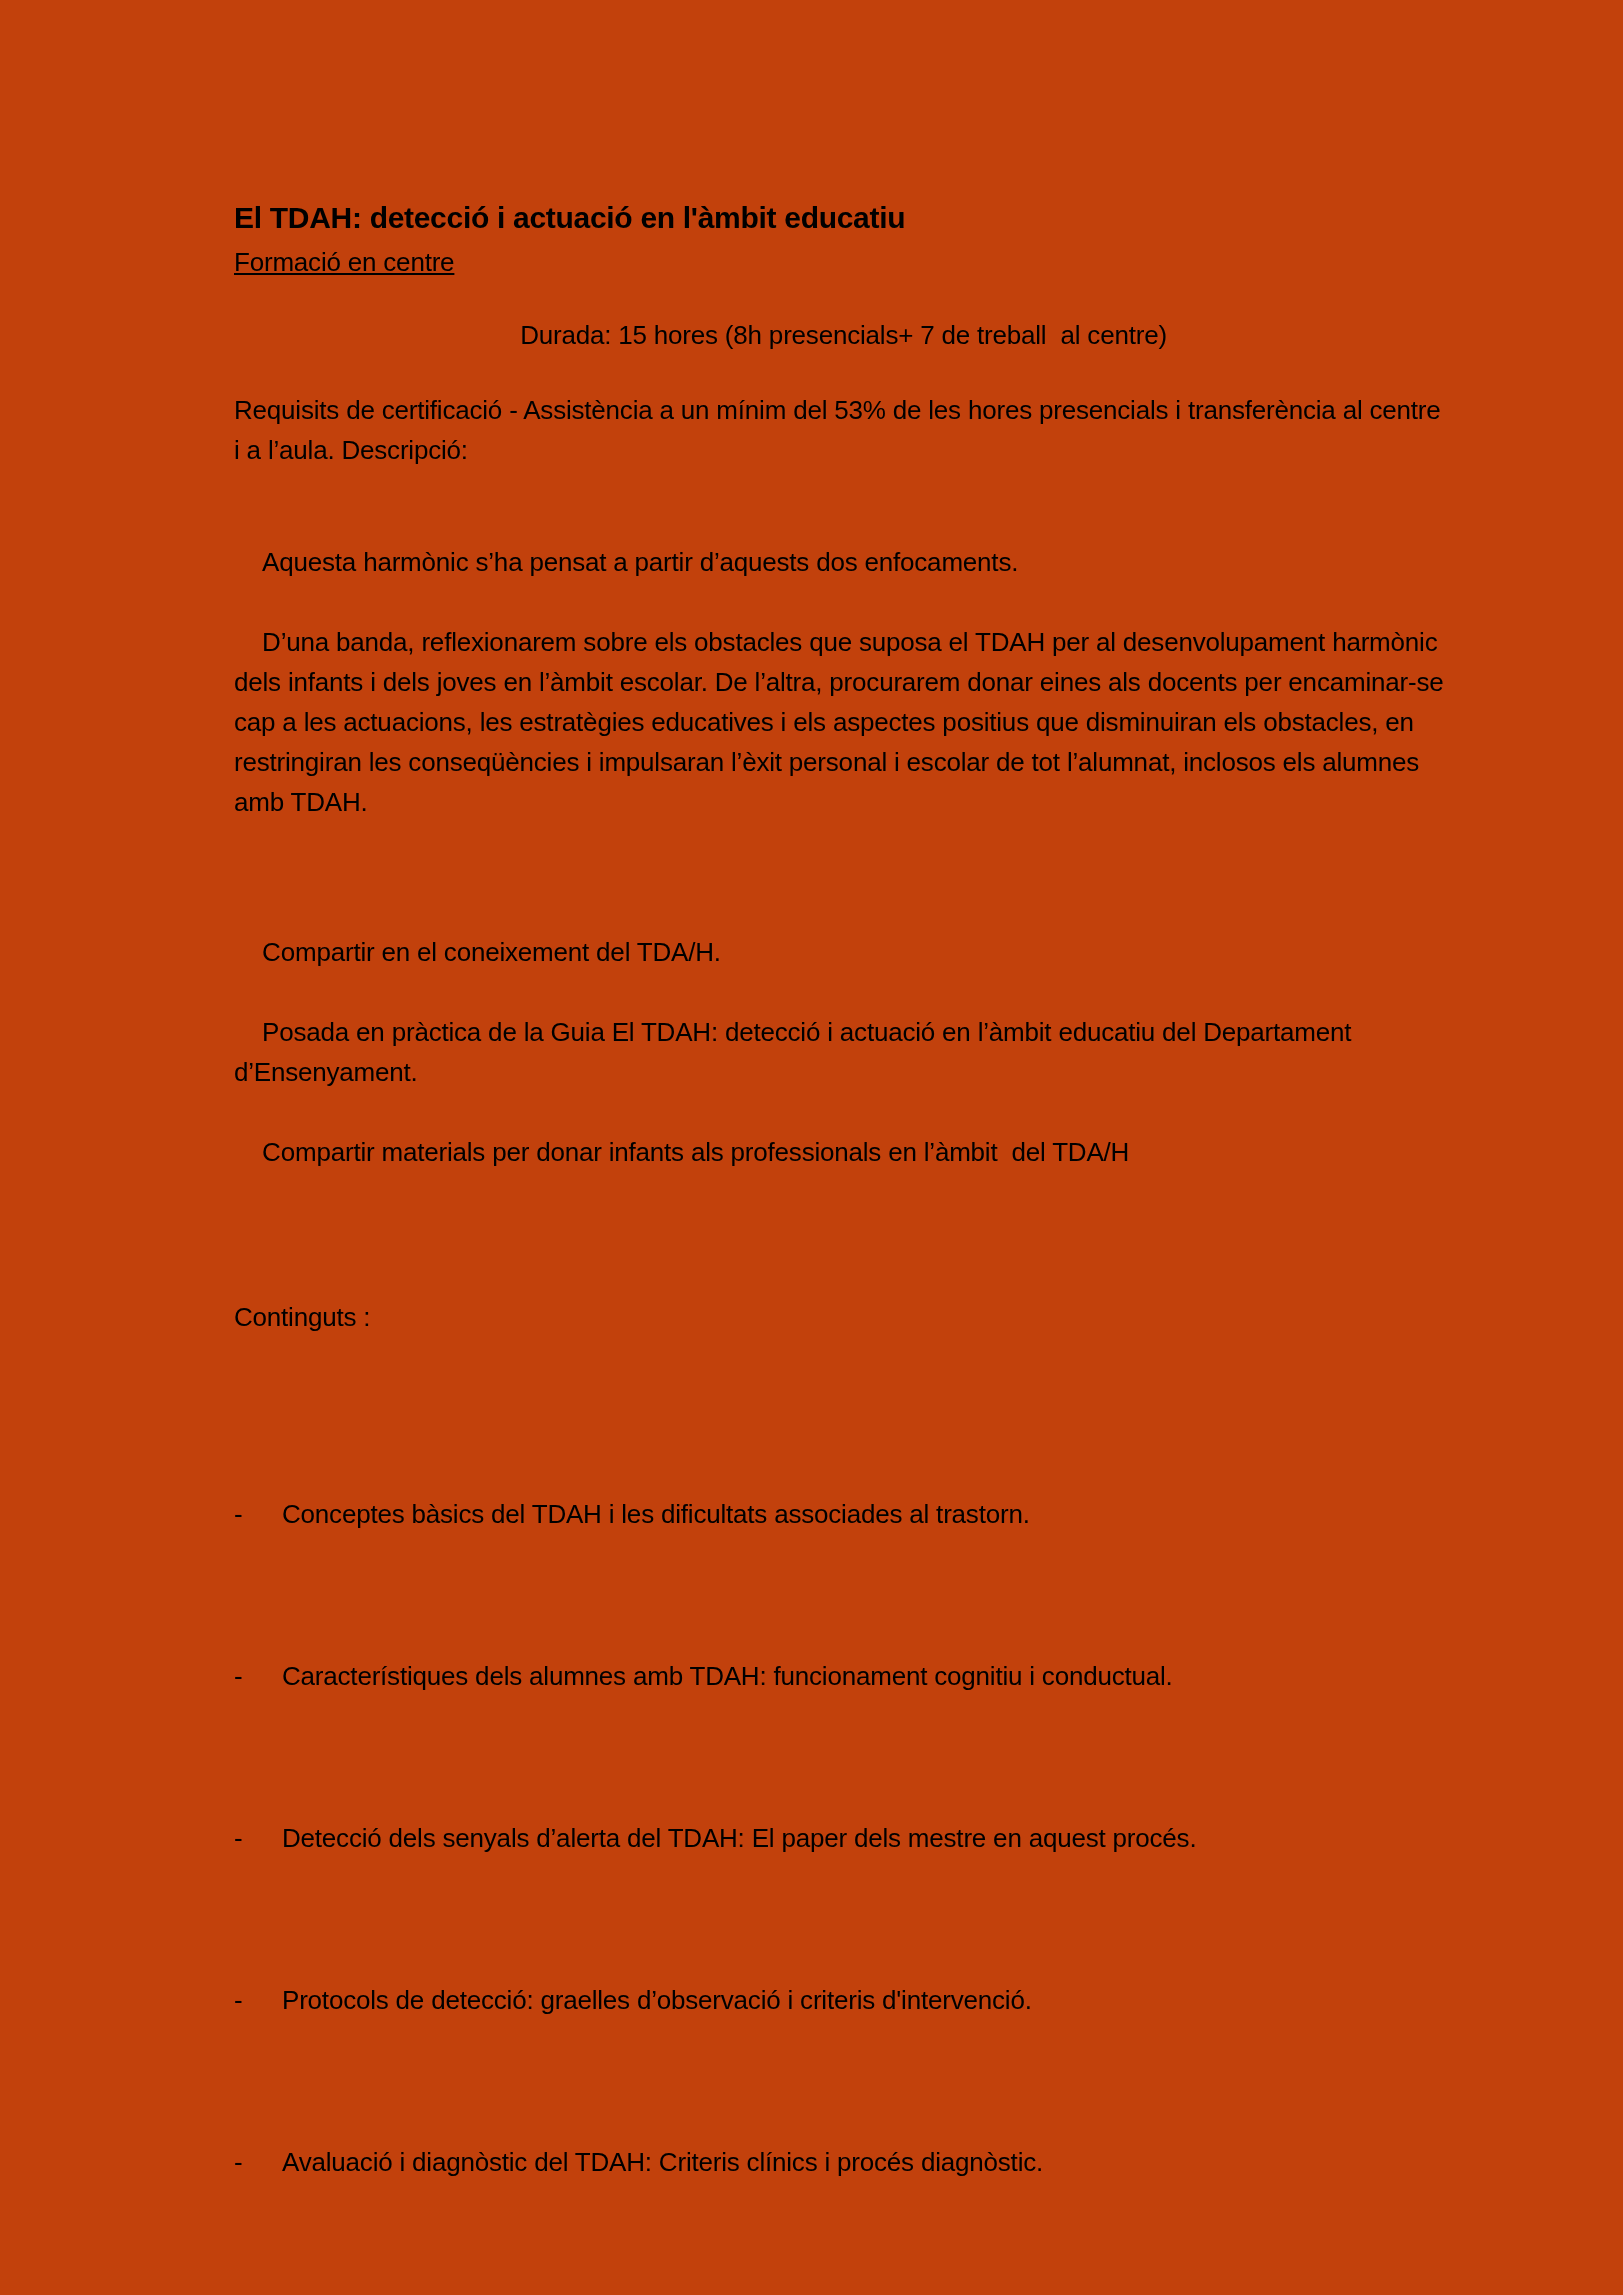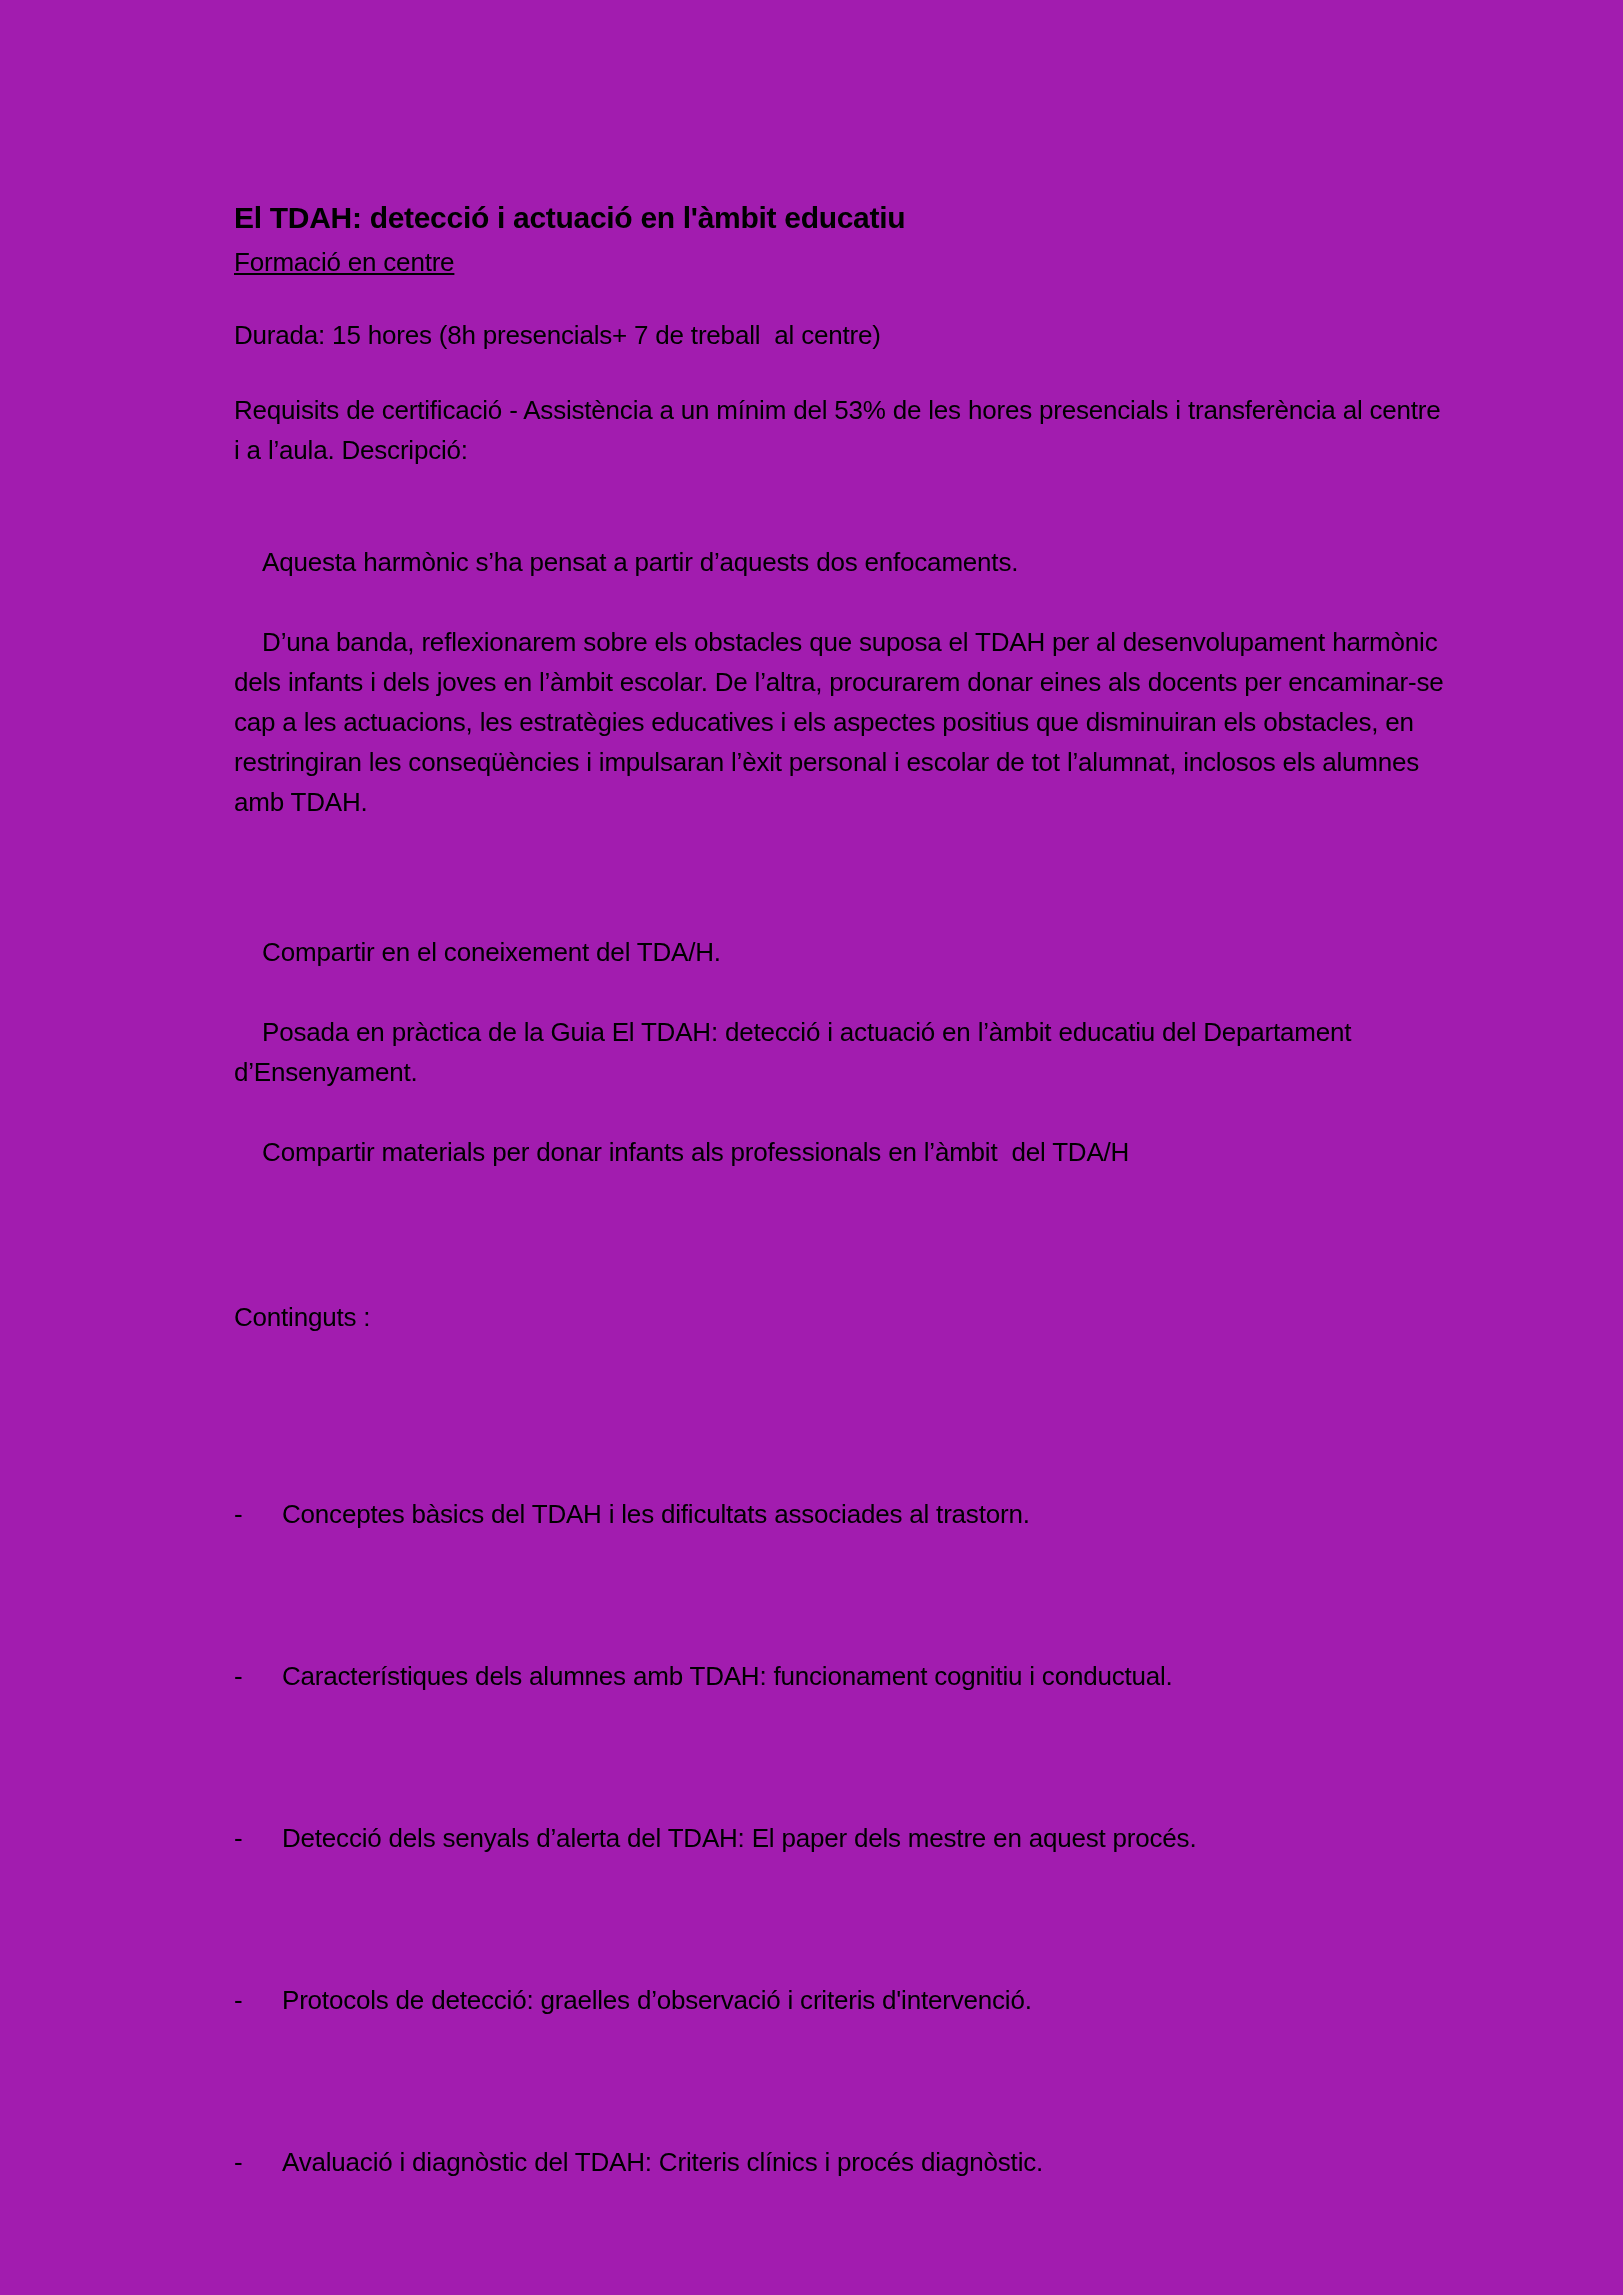--- a/index.html
+++ b/index.html
@@ -4,42 +4,42 @@
 <style>
   html, body {
     margin: 0;
     padding: 0;
     background: #ffffff;
   }
   .page {
     position: relative;
     width: 1623px;
     height: 2295px;
-    background: #a21caf;
+    background: #c2410c;
     color: #000000;
     font-family: "Liberation Sans", sans-serif;
     font-size: 26px;
     line-height: 40px;
     letter-spacing: -0.2px;
     box-sizing: border-box;
     padding: 197px 170px 0 234px;
     overflow: hidden;
   }
   .page * {
     white-space: pre-wrap;
   }
   .doc-title {
     font-size: 30px;
     line-height: 41px;
     font-weight: bold;
     margin: 0;
     letter-spacing: -0.3px;
   }
   .modality      { margin-top: 4px; text-decoration: underline;  }
-  .duration      { margin-top: 32.5px; }
+  .duration      { margin-top: 32.5px; text-align: center; }
   .certification { margin-top: 35px; }
   .description   { margin-top: 32px; }
   .objectives-heading { margin-top: 74px; }
   .objectives-body    { margin-top: 30px; }
   .contents-heading   { margin-top: 85px; }
   .bullet-list        { margin-top: 36px; }
   .bullet-item {
     display: flex;
     line-height: 42px;
   }

